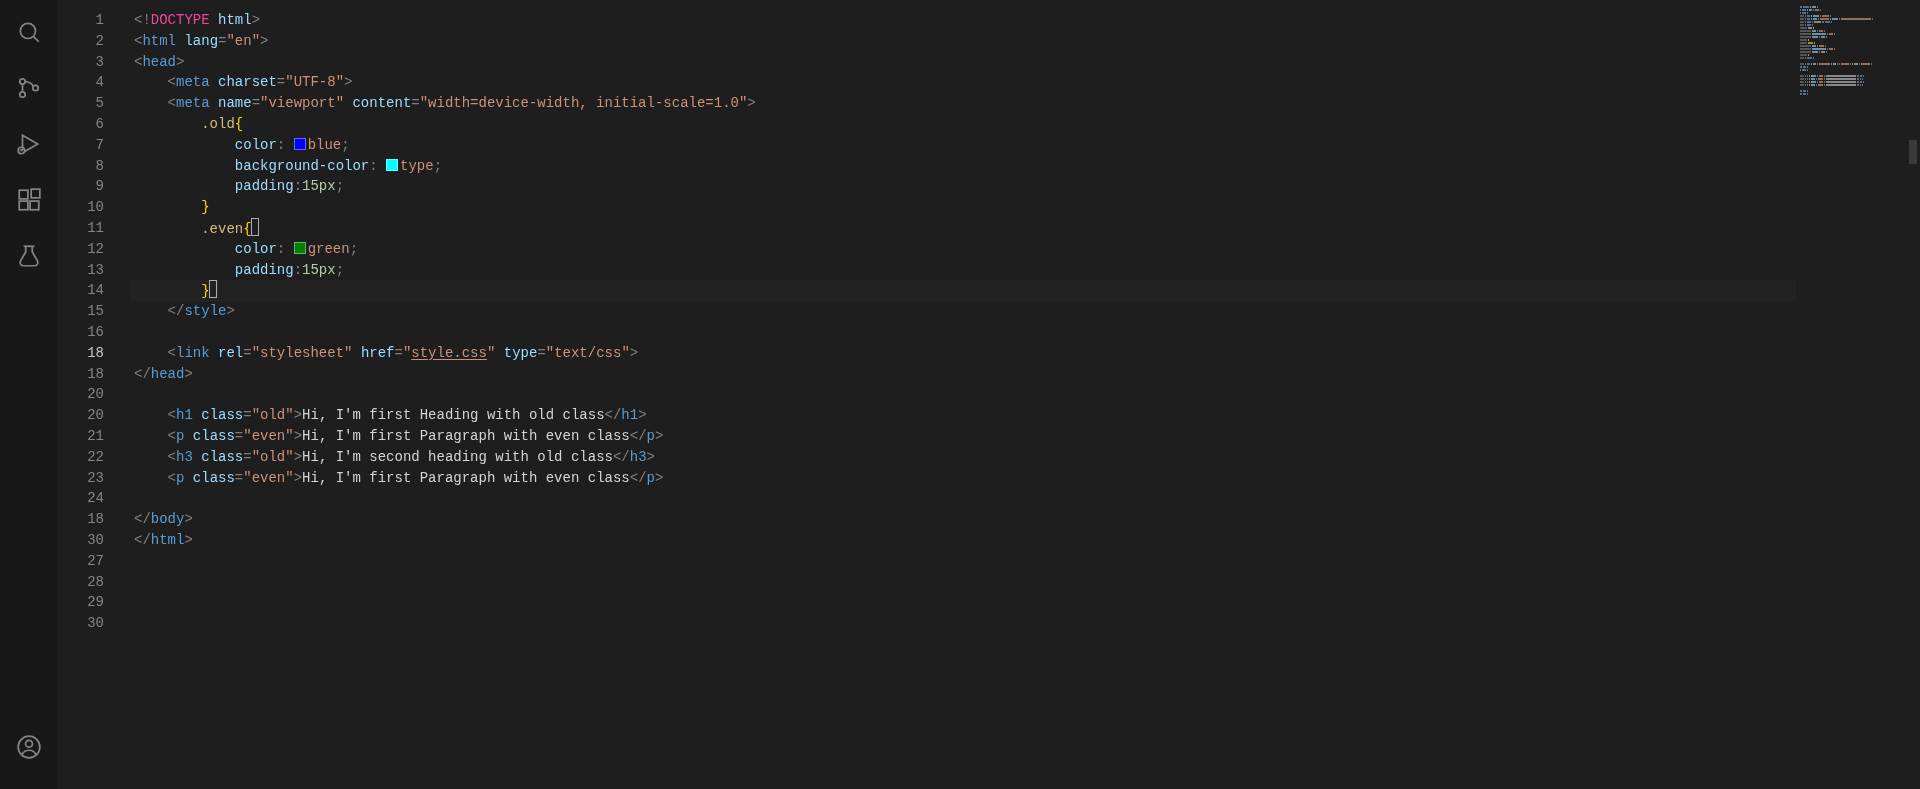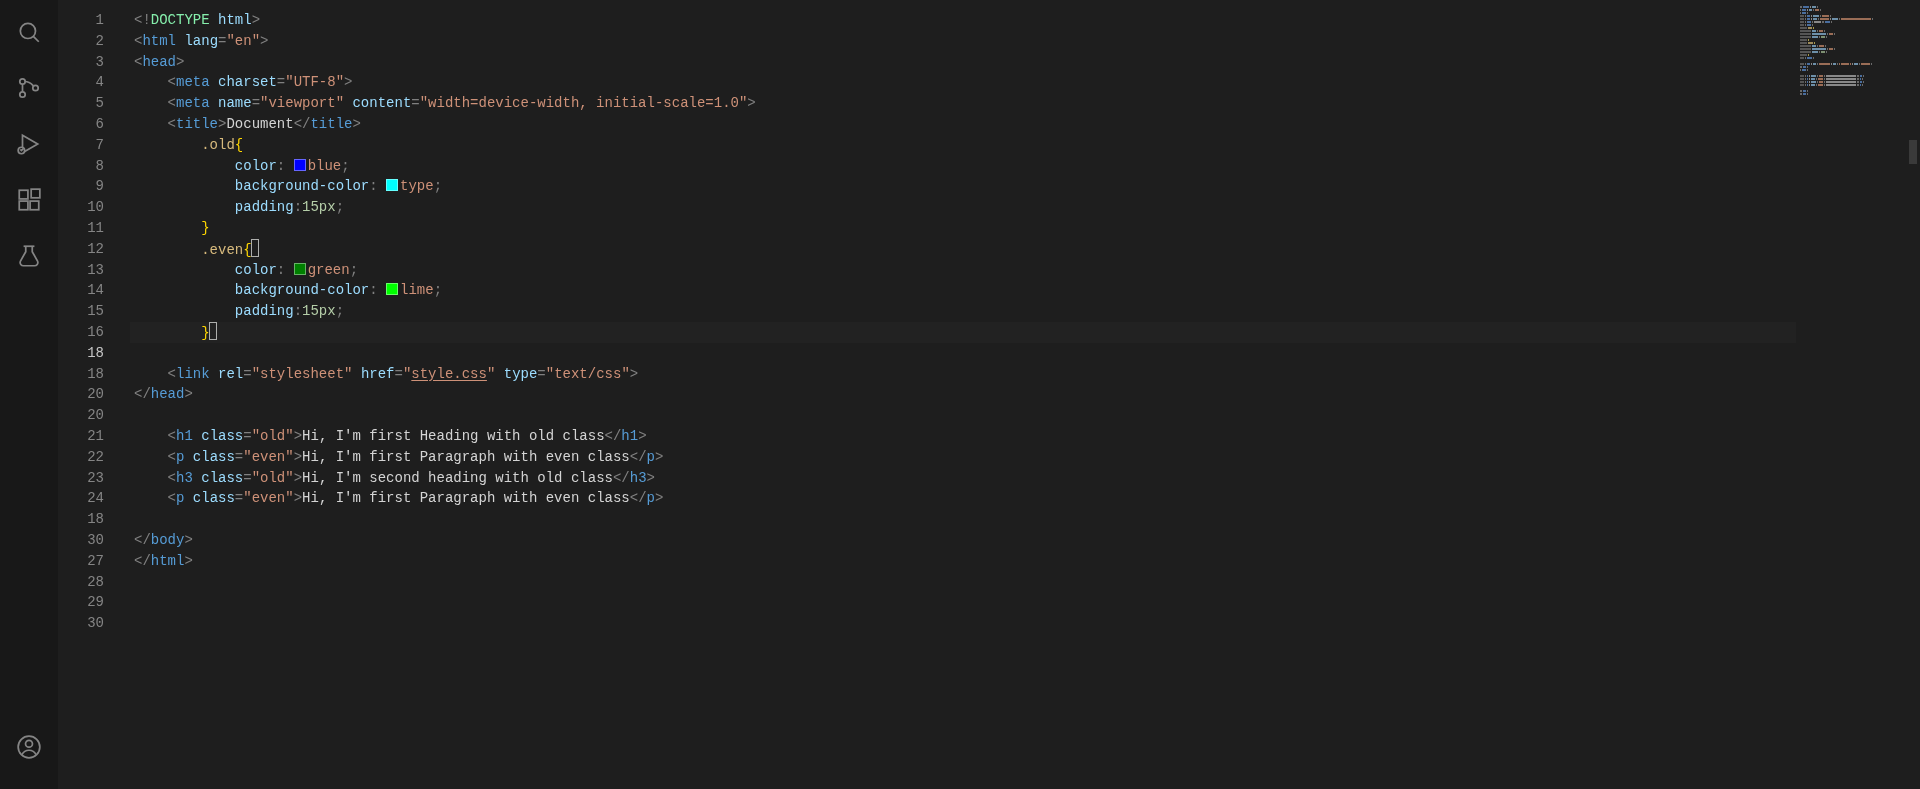--- a/index.html
+++ b/index.html
@@ -67,21 +67,21 @@
   white-space: pre;
   padding-left: 4px;
   position: relative;
 }
 .code-line.current-line {
   background: rgba(255,255,255,0.02);
 }
 
 .punct { color: #808080; }
 .tag { color: #569cd6; }
-.doctype { color: #86efac; }
+.doctype { color: #ec4899; }
 .attr { color: #9cdcfe; }
 .str { color: #ce9178; }
 .text { color: #d4d4d4; }
 .selector { color: #d7ba7d; }
 .prop { color: #9cdcfe; }
 .val { color: #ce9178; }
 .num { color: #b5cea8; }
 .brace { color: #ffd700; }
 .underline { text-decoration: underline; text-decoration-style: solid; text-underline-offset: 2px; }
 
@@ -211,31 +211,30 @@
       <div class="line-number">28</div>
       <div class="line-number">29</div>
       <div class="line-number">30</div>
     </div>
   <div class="code" id="code">
       <div class="code-line"><span class="punct">&lt;!</span><span class="doctype">DOCTYPE</span><span class="text"> </span><span class="attr">html</span><span class="punct">&gt;</span></div>
       <div class="code-line"><span class="punct">&lt;</span><span class="tag">html</span><span class="text"> </span><span class="attr">lang</span><span class="punct">=</span><span class="str">"en"</span><span class="punct">&gt;</span></div>
       <div class="code-line"><span class="punct">&lt;</span><span class="tag">head</span><span class="punct">&gt;</span></div>
       <div class="code-line"><span>    </span><span class="punct">&lt;</span><span class="tag">meta</span><span class="text"> </span><span class="attr">charset</span><span class="punct">=</span><span class="str">"UTF-8"</span><span class="punct">&gt;</span></div>
       <div class="code-line"><span>    </span><span class="punct">&lt;</span><span class="tag">meta</span><span class="text"> </span><span class="attr">name</span><span class="punct">=</span><span class="str">"viewport"</span><span class="text"> </span><span class="attr">content</span><span class="punct">=</span><span class="str">"width=device-width, initial-scale=1.0"</span><span class="punct">&gt;</span></div>
-      <div class="code-line"><span>    </span><span class="punct">&lt;</span><span class="tag">title</span><span class="punct">&gt;</span><span class="text">Document</span><span class="punct">&lt;/</span><span class="tag">title</span><span class="punct">&gt;</span></div>
       <div class="code-line"><span>        </span><span class="selector">.old</span><span class="brace">{</span></div>
       <div class="code-line"><span>            </span><span class="prop">color</span><span class="punct">:</span> <span class="color-swatch" style="background: rgb(0, 0, 255);"></span><span class="val">blue</span><span class="punct">;</span></div>
       <div class="code-line"><span>            </span><span class="prop">background-color</span><span class="punct">:</span> <span class="color-swatch" style="background: rgb(0, 255, 255);"></span><span class="val">type</span><span class="punct">;</span></div>
       <div class="code-line"><span>            </span><span class="prop">padding</span><span class="punct">:</span><span class="num">15px</span><span class="punct">;</span></div>
       <div class="code-line"><span>        </span><span class="brace">}</span></div>
       <div class="code-line"><span>        </span><span class="selector">.even</span><span class="brace">{</span><span class="cursor-box"></span></div>
       <div class="code-line"><span>            </span><span class="prop">color</span><span class="punct">:</span> <span class="color-swatch" style="background: rgb(0, 128, 0);"></span><span class="val">green</span><span class="punct">;</span></div>
-      <div class="code-line"><span>            </span><span class="prop">background-color</span><span class="punct">:</span> <span class="color-swatch" style="background: rgb(0, 255, 0);"></span><span class="val">lime</span><span class="punct">;</span></div>
       <div class="code-line"><span>            </span><span class="prop">padding</span><span class="punct">:</span><span class="num">15px</span><span class="punct">;</span></div>
       <div class="code-line current-line"><span>        </span><span class="brace">}</span><span class="cursor-box"></span></div>
+      <div class="code-line"><span>    </span><span class="punct">&lt;/</span><span class="tag">style</span><span class="punct">&gt;</span></div>
       <div class="code-line"></div>
       <div class="code-line"><span>    </span><span class="punct">&lt;</span><span class="tag">link</span><span class="text"> </span><span class="attr">rel</span><span class="punct">=</span><span class="str">"stylesheet"</span><span class="text"> </span><span class="attr">href</span><span class="punct">=</span><span class="str">"</span><span class="str underline">style.css</span><span class="str">"</span><span class="text"> </span><span class="attr">type</span><span class="punct">=</span><span class="str">"text/css"</span><span class="punct">&gt;</span></div>
       <div class="code-line"><span class="punct">&lt;/</span><span class="tag">head</span><span class="punct">&gt;</span></div>
       <div class="code-line"></div>
       <div class="code-line"><span>    </span><span class="punct">&lt;</span><span class="tag">h1</span><span class="text"> </span><span class="attr">class</span><span class="punct">=</span><span class="str">"old"</span><span class="punct">&gt;</span><span class="text">Hi, I'm first Heading with old class</span><span class="punct">&lt;/</span><span class="tag">h1</span><span class="punct">&gt;</span></div>
       <div class="code-line"><span>    </span><span class="punct">&lt;</span><span class="tag">p</span><span class="text"> </span><span class="attr">class</span><span class="punct">=</span><span class="str">"even"</span><span class="punct">&gt;</span><span class="text">Hi, I'm first Paragraph with even class</span><span class="punct">&lt;/</span><span class="tag">p</span><span class="punct">&gt;</span></div>
       <div class="code-line"><span>    </span><span class="punct">&lt;</span><span class="tag">h3</span><span class="text"> </span><span class="attr">class</span><span class="punct">=</span><span class="str">"old"</span><span class="punct">&gt;</span><span class="text">Hi, I'm second heading with old class</span><span class="punct">&lt;/</span><span class="tag">h3</span><span class="punct">&gt;</span></div>
       <div class="code-line"><span>    </span><span class="punct">&lt;</span><span class="tag">p</span><span class="text"> </span><span class="attr">class</span><span class="punct">=</span><span class="str">"even"</span><span class="punct">&gt;</span><span class="text">Hi, I'm first Paragraph with even class</span><span class="punct">&lt;/</span><span class="tag">p</span><span class="punct">&gt;</span></div>
       <div class="code-line"></div>
       <div class="code-line"><span class="punct">&lt;/</span><span class="tag">body</span><span class="punct">&gt;</span></div>

